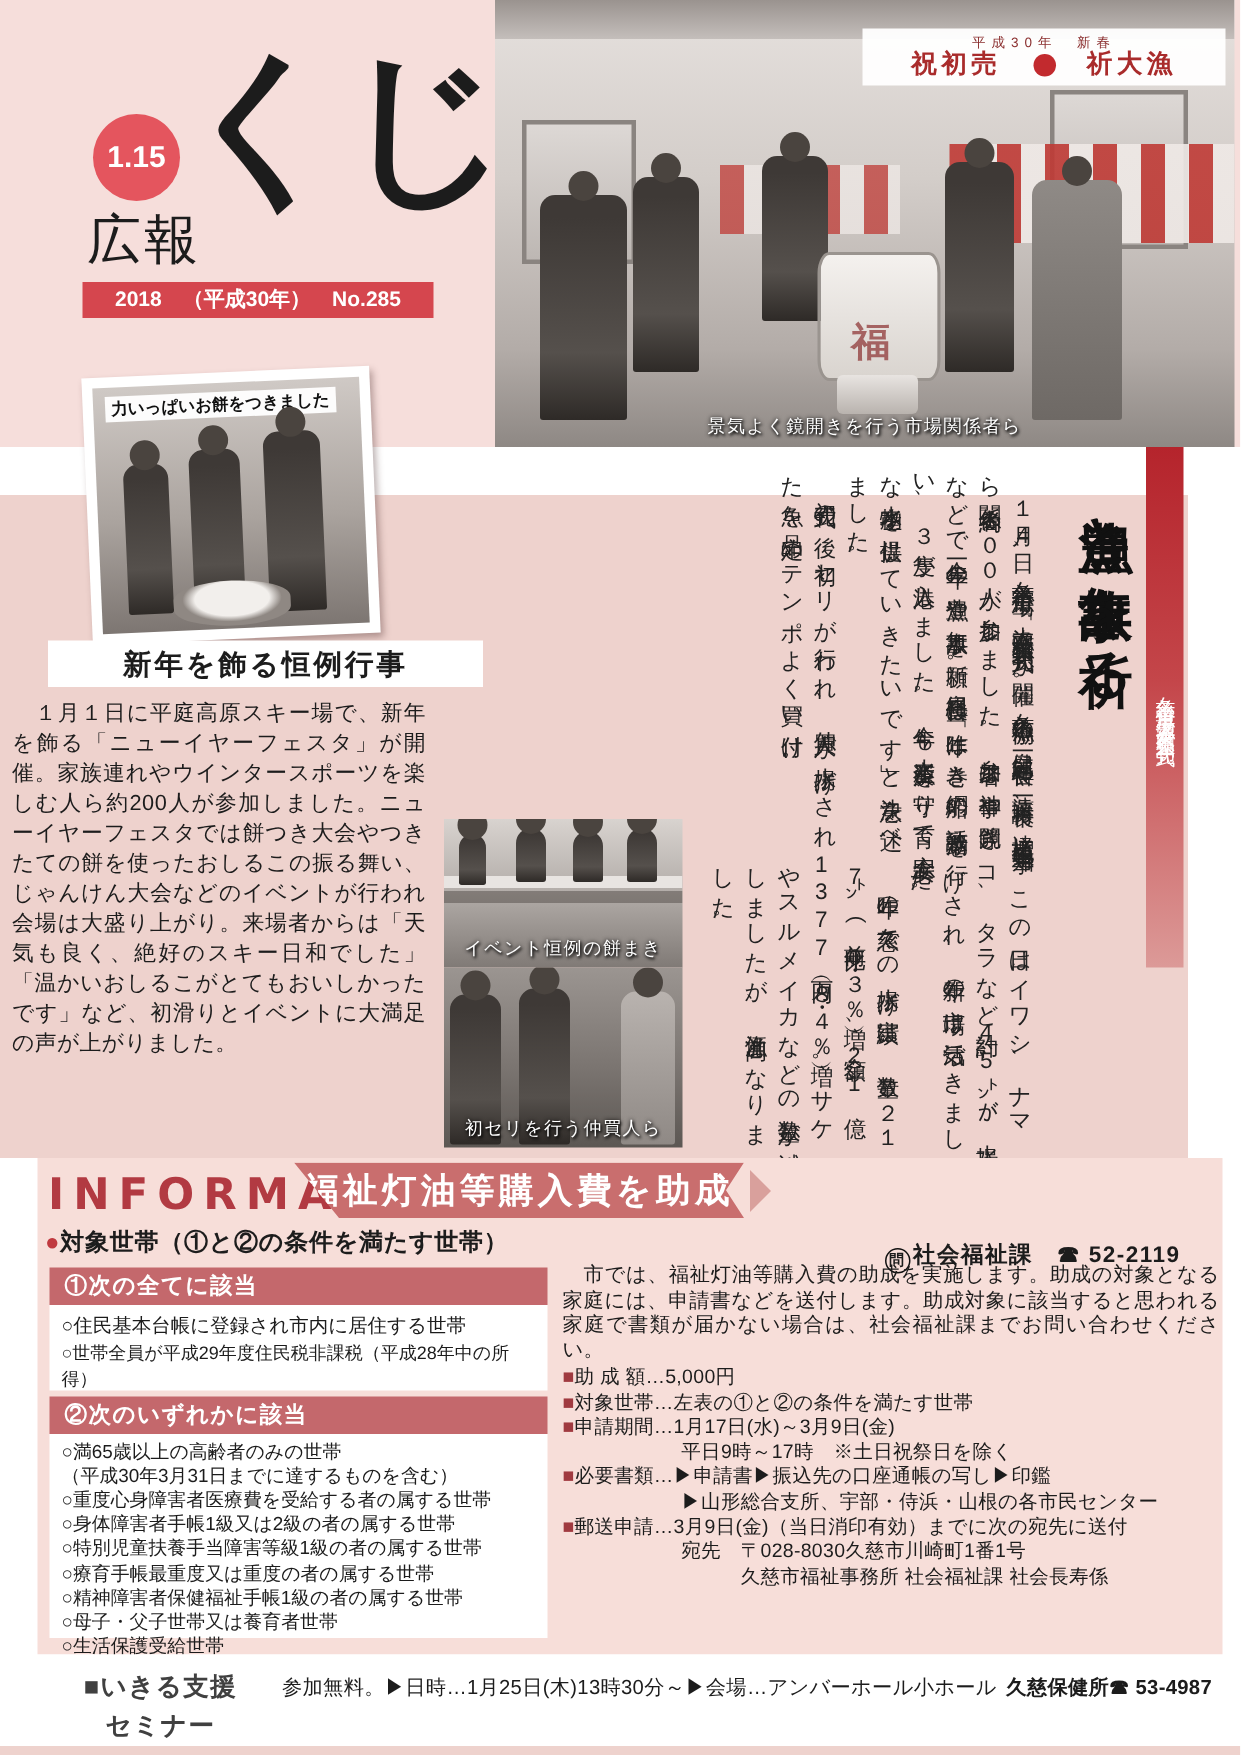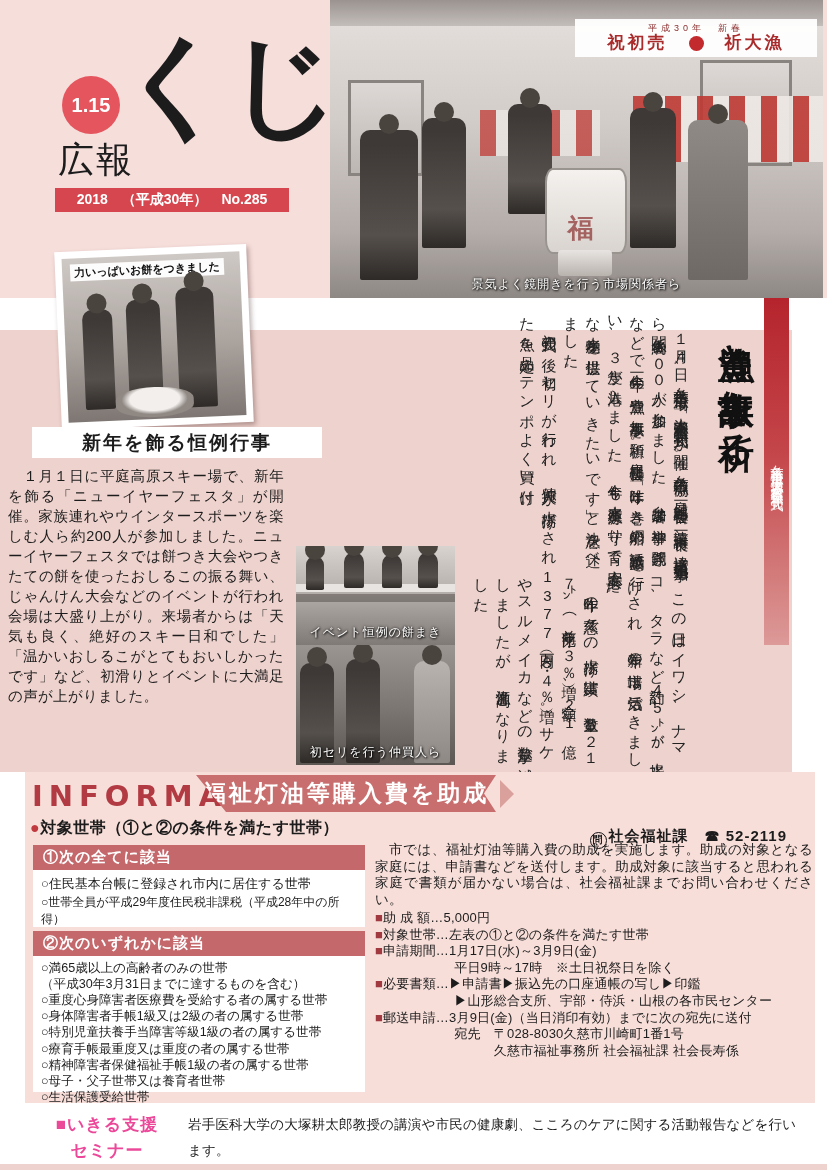--- a/index.html
+++ b/index.html
@@ -87,21 +87,21 @@
   .ch2{top:931px;} .cb2{top:956px;height:136px;font-size:12.6px;line-height:1.2;}
   .cb2 div{margin-bottom:1px;}
   .contact-line{left:375px;top:812px;width:412px;text-align:right;font-size:15px;font-weight:bold;letter-spacing:1px;margin-top:15px;}
   .maru{display:inline-flex;width:15px;height:15px;border:1.4px solid #111;border-radius:50%;
         align-items:center;justify-content:center;font-size:10px;font-weight:bold;vertical-align:-2px;margin-right:2px;}
   .info-intro{left:375px;top:842px;width:438px;font-size:13.5px;line-height:16.5px;text-align:justify;letter-spacing:.2px;}
   .info-details{left:375px;top:910px;width:440px;font-size:13px;line-height:16.6px;letter-spacing:.2px;}
   .info-details .mk{color:#a03a40;}
   
   .footer-bg{left:0;top:1103px;width:827px;height:67px;background:#fff;}
-  .seminar-title{left:32px;top:1112px;width:150px;text-align:center;color:#ec4899;
+  .seminar-title{left:32px;top:1112px;width:150px;text-align:center;color:#404040;
                  font-size:17px;font-weight:bold;line-height:1.5;letter-spacing:1px;}
   .seminar-body{left:188px;top:1112px;width:620px;font-size:13.5px;line-height:1.9;letter-spacing:.2px;}
   .seminar-row2{display:flex;align-items:baseline;}
   .seminar-contact{margin-left:auto;font-weight:bold;white-space:nowrap;}
   .bottom-strip{left:0;top:1164px;width:827px;height:6px;background:#eed2cd;}
 </style>
 </head>
 <body>
 
 <div class="page">
@@ -229,21 +229,20 @@
     <div><span class="mk"></span><span>　　　　　　宛先　〒028-8030久慈市川崎町1番1号</span></div>
     <div><span class="mk"></span><span>　　　　　　　　　久慈市福祉事務所 社会福祉課 社会長寿係</span></div>
   </div>
 
   <div class="abs footer-bg"></div>
   <div class="abs seminar-title">
     <div>■いきる支援</div>
     <div>セミナー</div>
   </div>
   <div class="abs seminar-body">
-    <div>岩手医科大学の大塚耕太郎教授の講演や市民の健康劇、こころのケアに関する活動報告などを行います。</div>
     <div class="seminar-row2">
       <span>参加無料。▶日時…1月25日(木)13時30分～▶会場…アンバーホール小ホール</span>
       <span class="seminar-contact">
         <span>久慈保健所</span><span>☎ 53-4987</span>
       </span>
     </div>
   </div>
   <div class="abs bottom-strip"></div>
 
 </div>

